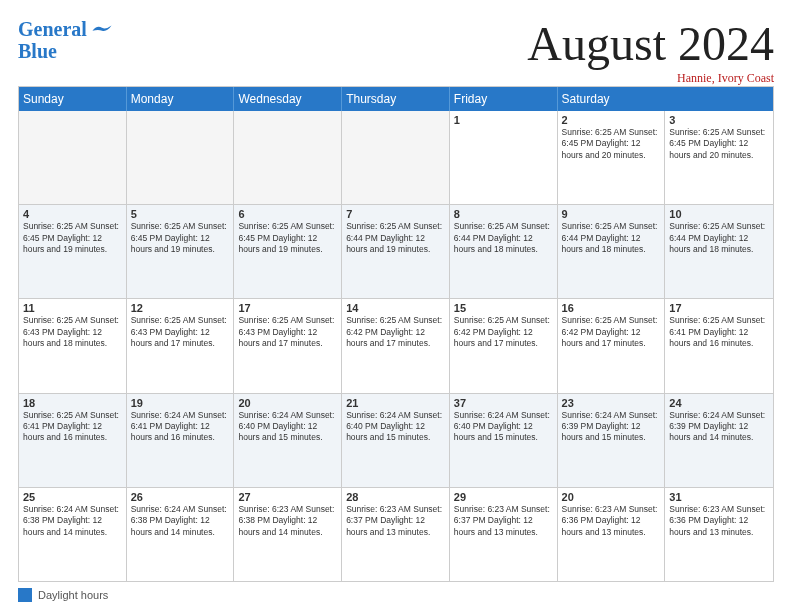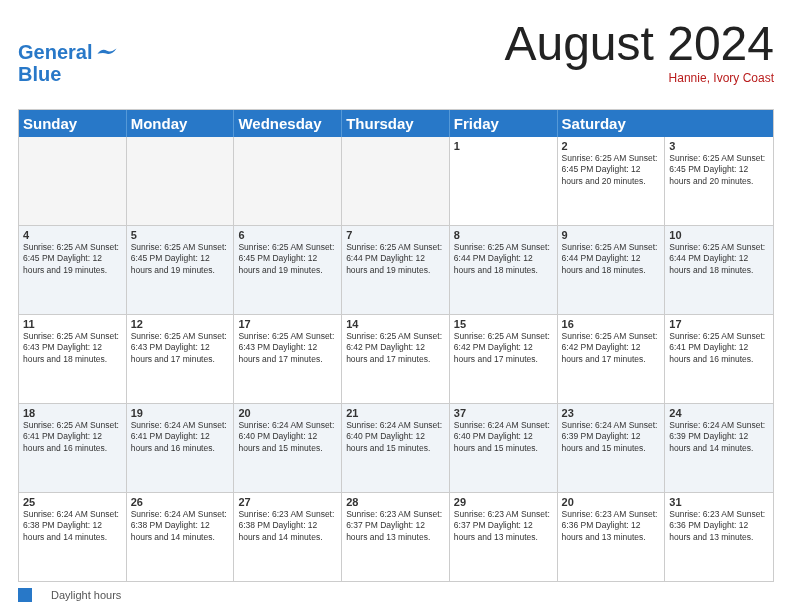--- a/index.html
+++ b/index.html
@@ -13,22 +13,23 @@
     .page {
       width: 792px;
       height: 612px;
       padding: 18px 18px 10px 18px;
       display: flex;
       flex-direction: column;
     }
     .header {
       display: flex;
       justify-content: space-between;
-      align-items: flex-end;
-      margin-bottom: 24px;
+      align-items: flex-start;
+      margin-bottom: 0;
+      font-family: Liberation Serif, serif;
     }
     .logo {
       display: flex;
       flex-direction: column;
       align-items: flex-start;
     }
     .logo-text {
       font-size: 20px;
       font-weight: bold;
       color: #333;
@@ -60,22 +61,22 @@
       flex-direction: column;
       border: 1px solid #ccc;
     }
     .day-headers {
       display: grid;
       grid-template-columns: repeat(7, 1fr);
       background: #2878c8;
     }
     .day-header {
       color: #fff;
-      font-size: 15px;
-      font-weight: bold;
+      font-size: 12px;
+      font-weight: normal;
       padding: 5px 4px;
       text-align: left;
       border-right: 1px solid #5599d8;
     }
     .day-header:last-child { border-right: none; }
     .calendar-body {
       flex: 1;
       display: flex;
       flex-direction: column;
     }
@@ -108,21 +109,20 @@
       font-size: 8.5px;
       color: #333;
       line-height: 1.35;
     }
     .footer {
       display: flex;
       align-items: center;
       padding-top: 6px;
       font-size: 11px;
       color: #555;
-      gap: 13px;
     }
     .footer-box {
       width: 14px;
       height: 14px;
       background: #2878c8;
       margin-right: 6px;
       flex-shrink: 0;
     }
   </style>
 </head>

